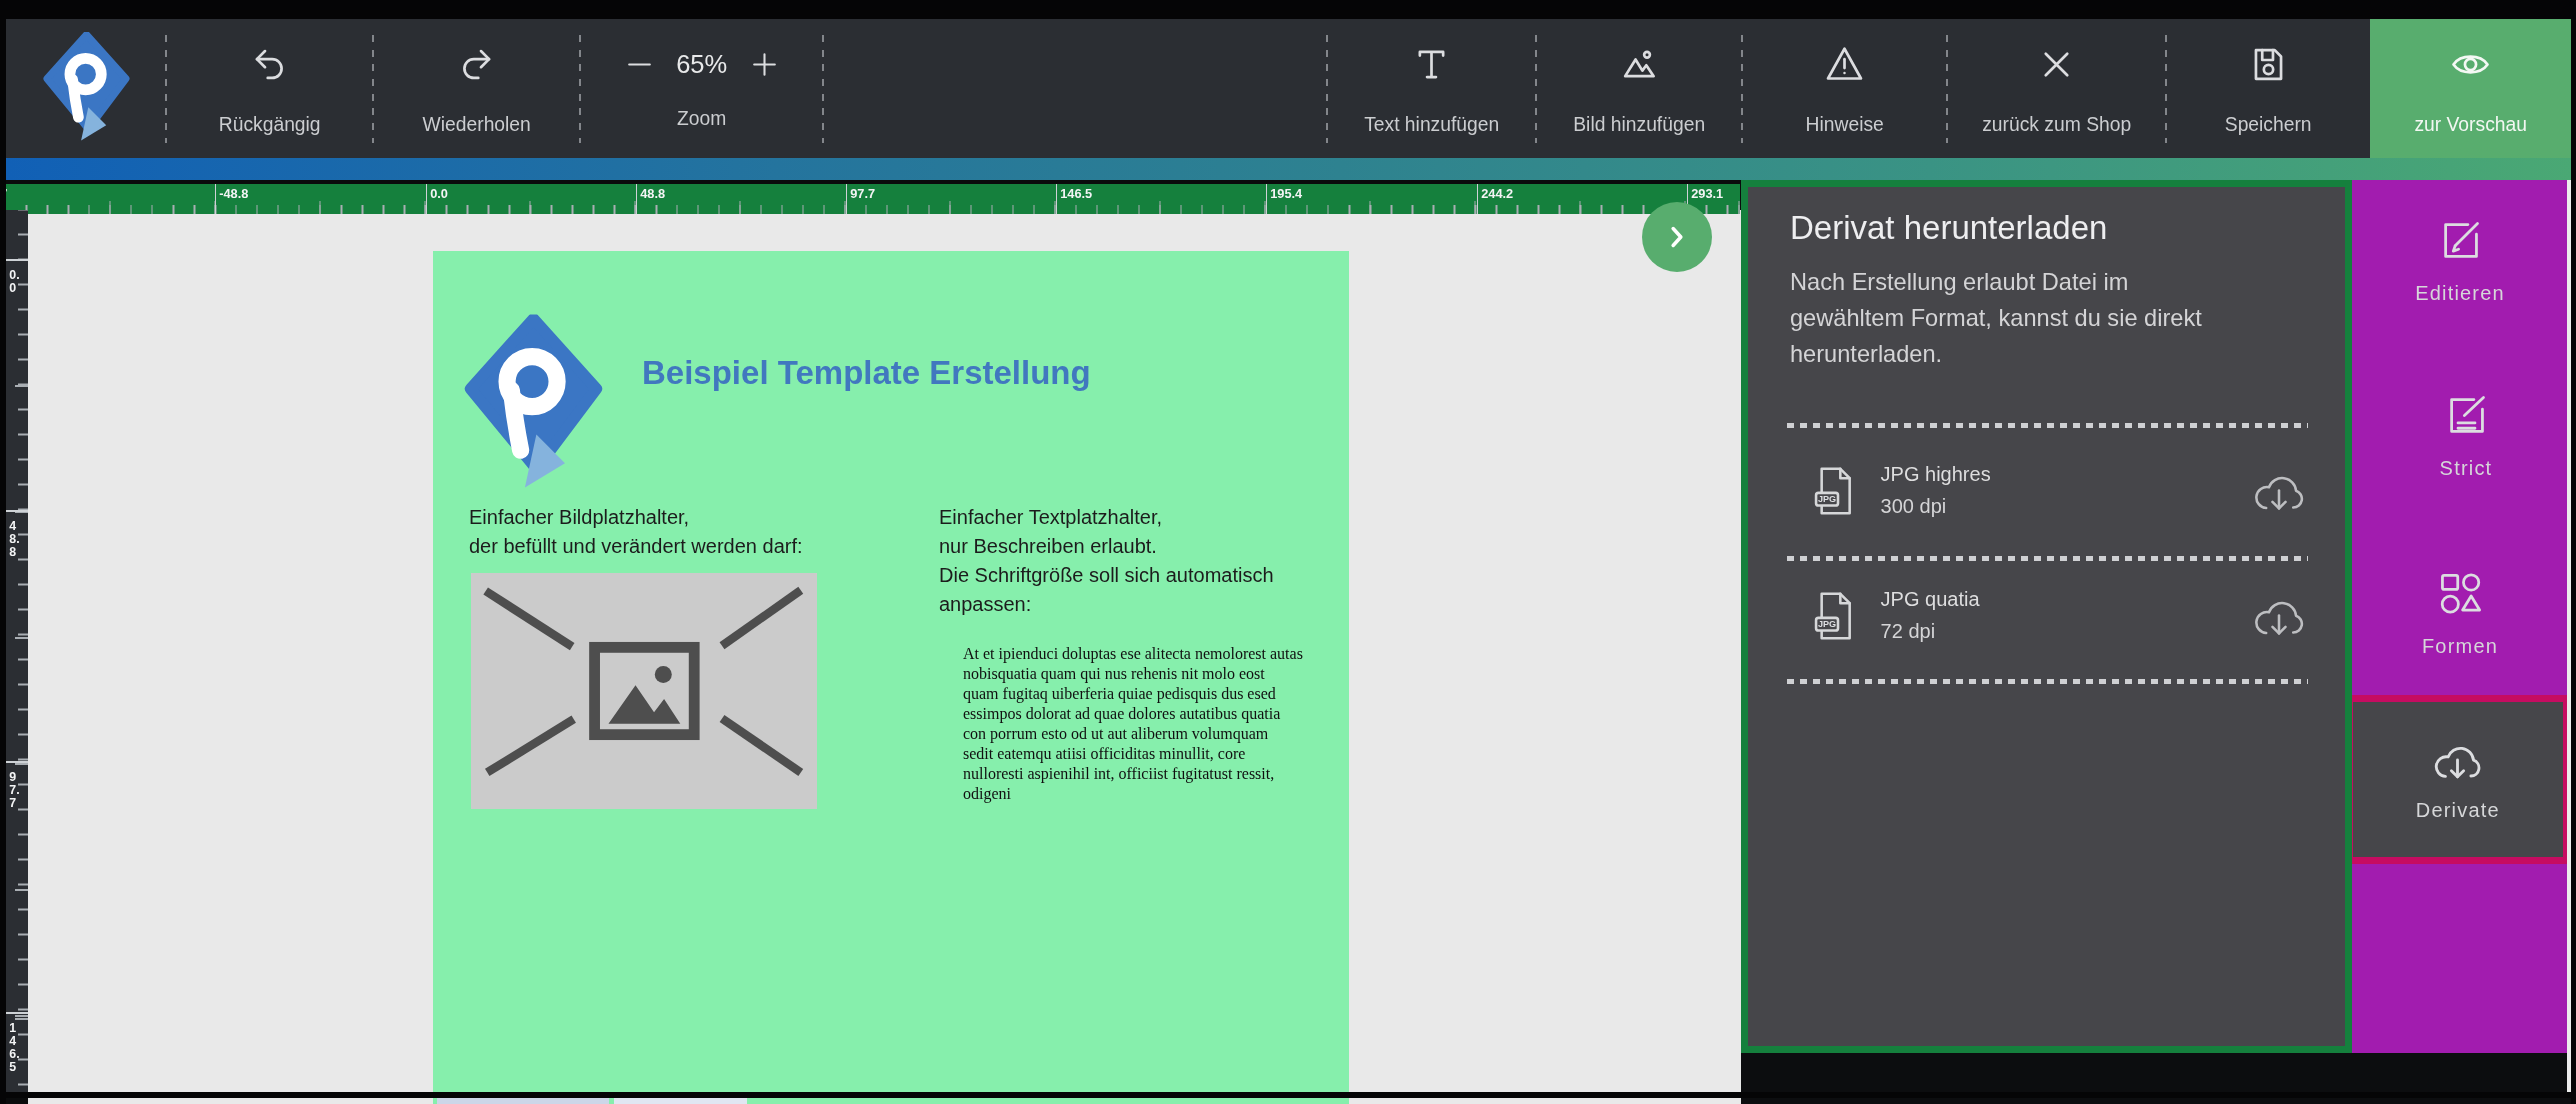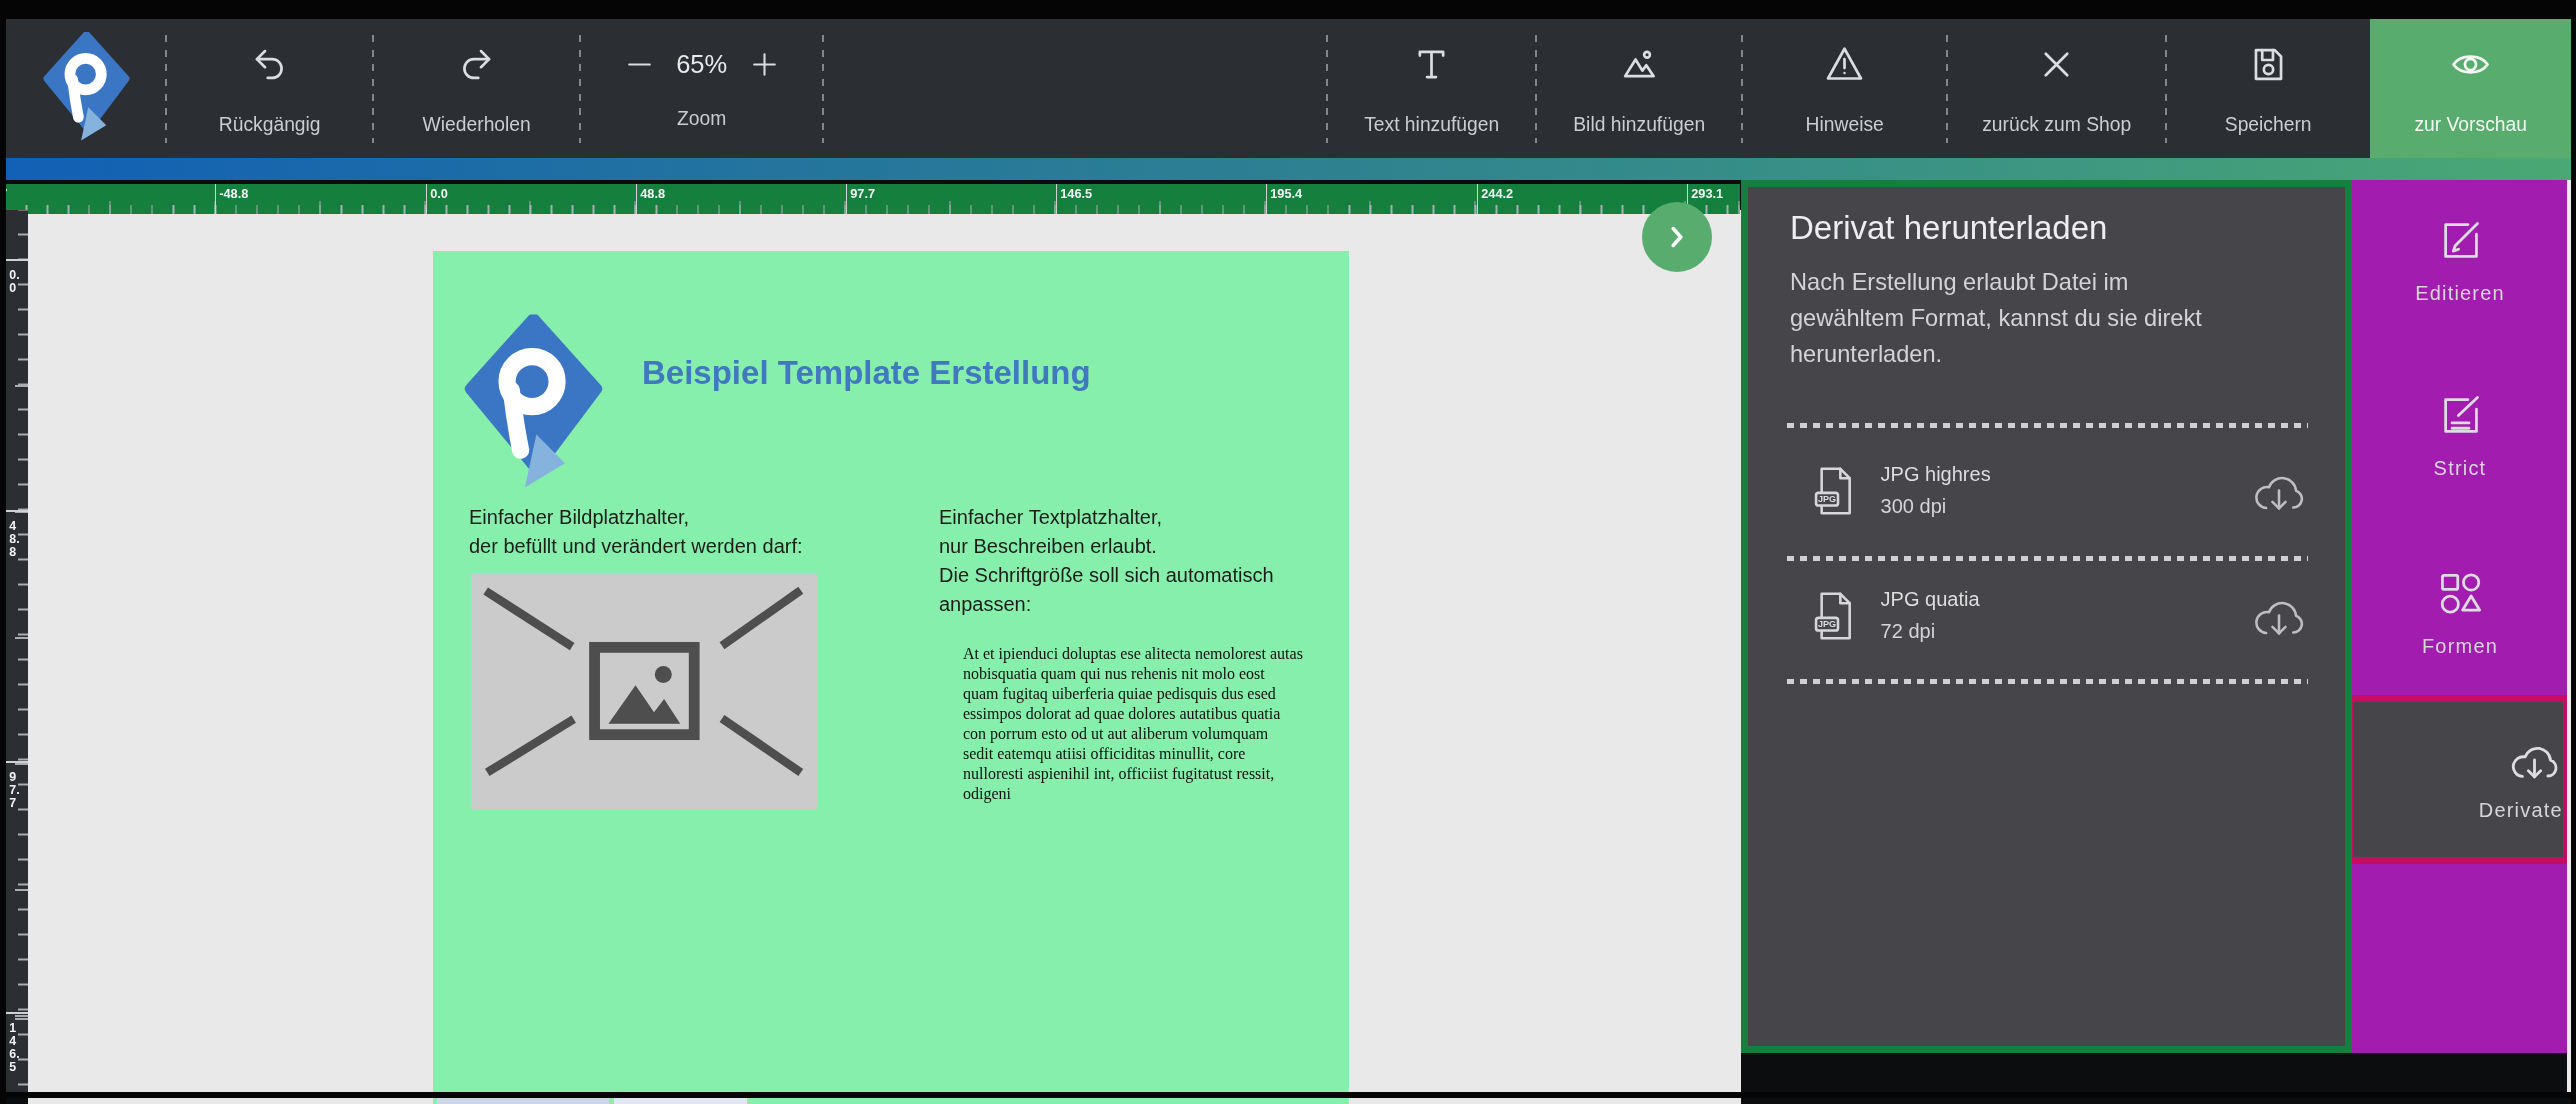--- a/index.html
+++ b/index.html
@@ -72,21 +72,21 @@
   .drow .dpi{color:#d5d5d7;}
   .docsvg{width:49px;height:60px;stroke:#d6d7d9;fill:none;stroke-width:1.1;stroke-linejoin:round;stroke-linecap:round;}
   .cloudsvg{width:62px;height:49px;stroke:#bdbec1;fill:none;stroke-width:1.1;stroke-linejoin:round;stroke-linecap:round;margin-left:auto;}
 
   
   #sidebar{left:2352px;top:180px;width:216px;height:915px;background:#a21caf;z-index:20;}
   .sbitem{position:absolute;left:0;width:100%;display:flex;flex-direction:column;align-items:center;
           gap:15.5px;color:#d6d7d9;font-size:20px;letter-spacing:1.2px;}
   .sbicon{width:51px;height:51px;stroke:#dcdde0;fill:none;stroke-width:1.3;stroke-linecap:round;stroke-linejoin:round;}
   #sb-derivate{left:-6.2px;width:224px;top:515px;height:169px;background:#46464a;
-               border:7px solid #c60c61;box-sizing:border-box;justify-content:center;align-items:flex-end;}
+               border:7px solid #c60c61;box-sizing:border-box;justify-content:center;}
 
   #whitestrip{left:2567px;top:180px;width:3.9px;height:915px;background:#ececec;z-index:45;}
   #belowpanel{left:1741px;top:1053px;width:835px;height:52px;background:#0c0d0f;z-index:35;}
 
   
   .frame{background:#050506;z-index:60;}
   #f-top{left:0;top:0;width:2576px;height:19.3px;}
   #f-left{left:0;top:0;width:6.2px;height:1104px;}
   #f-right{left:2571px;top:0;width:4.6px;height:1104px;}
   #f-bottom{left:0;top:1092px;width:2576px;height:6.2px;}
@@ -320,21 +320,21 @@
 
     <div class="sbitem" style="top:35px;">
       <svg class="sbicon" viewBox="0 0 24 24">
         <path d="M15.5 4.5 H5 V19.5 H19.5 V9"></path>
           <path d="M9.5 14.5 L20 4"></path>
           <path d="M9.5 14.5 L8.6 17 L11.1 16.1"></path>
       </svg>
       <span>Editieren</span>
     </div>
 
-    <div class="sbitem" style="top:210px;">
+    <div class="sbitem" style="top:210px;margin-left:6px;">
       <svg class="sbicon" viewBox="0 0 24 24">
         <path d="M15.5 4.5 H5 V19.5 H19.5 V9"></path>
           <path d="M11 12 L20 3.5"></path>
           <path d="M8 15.5 H16 M8 18 H16"></path>
       </svg>
       <span>Strict</span>
     </div>
 
     <div class="sbitem" style="top:388px;">
       <svg class="sbicon" viewBox="0 0 24 24">

